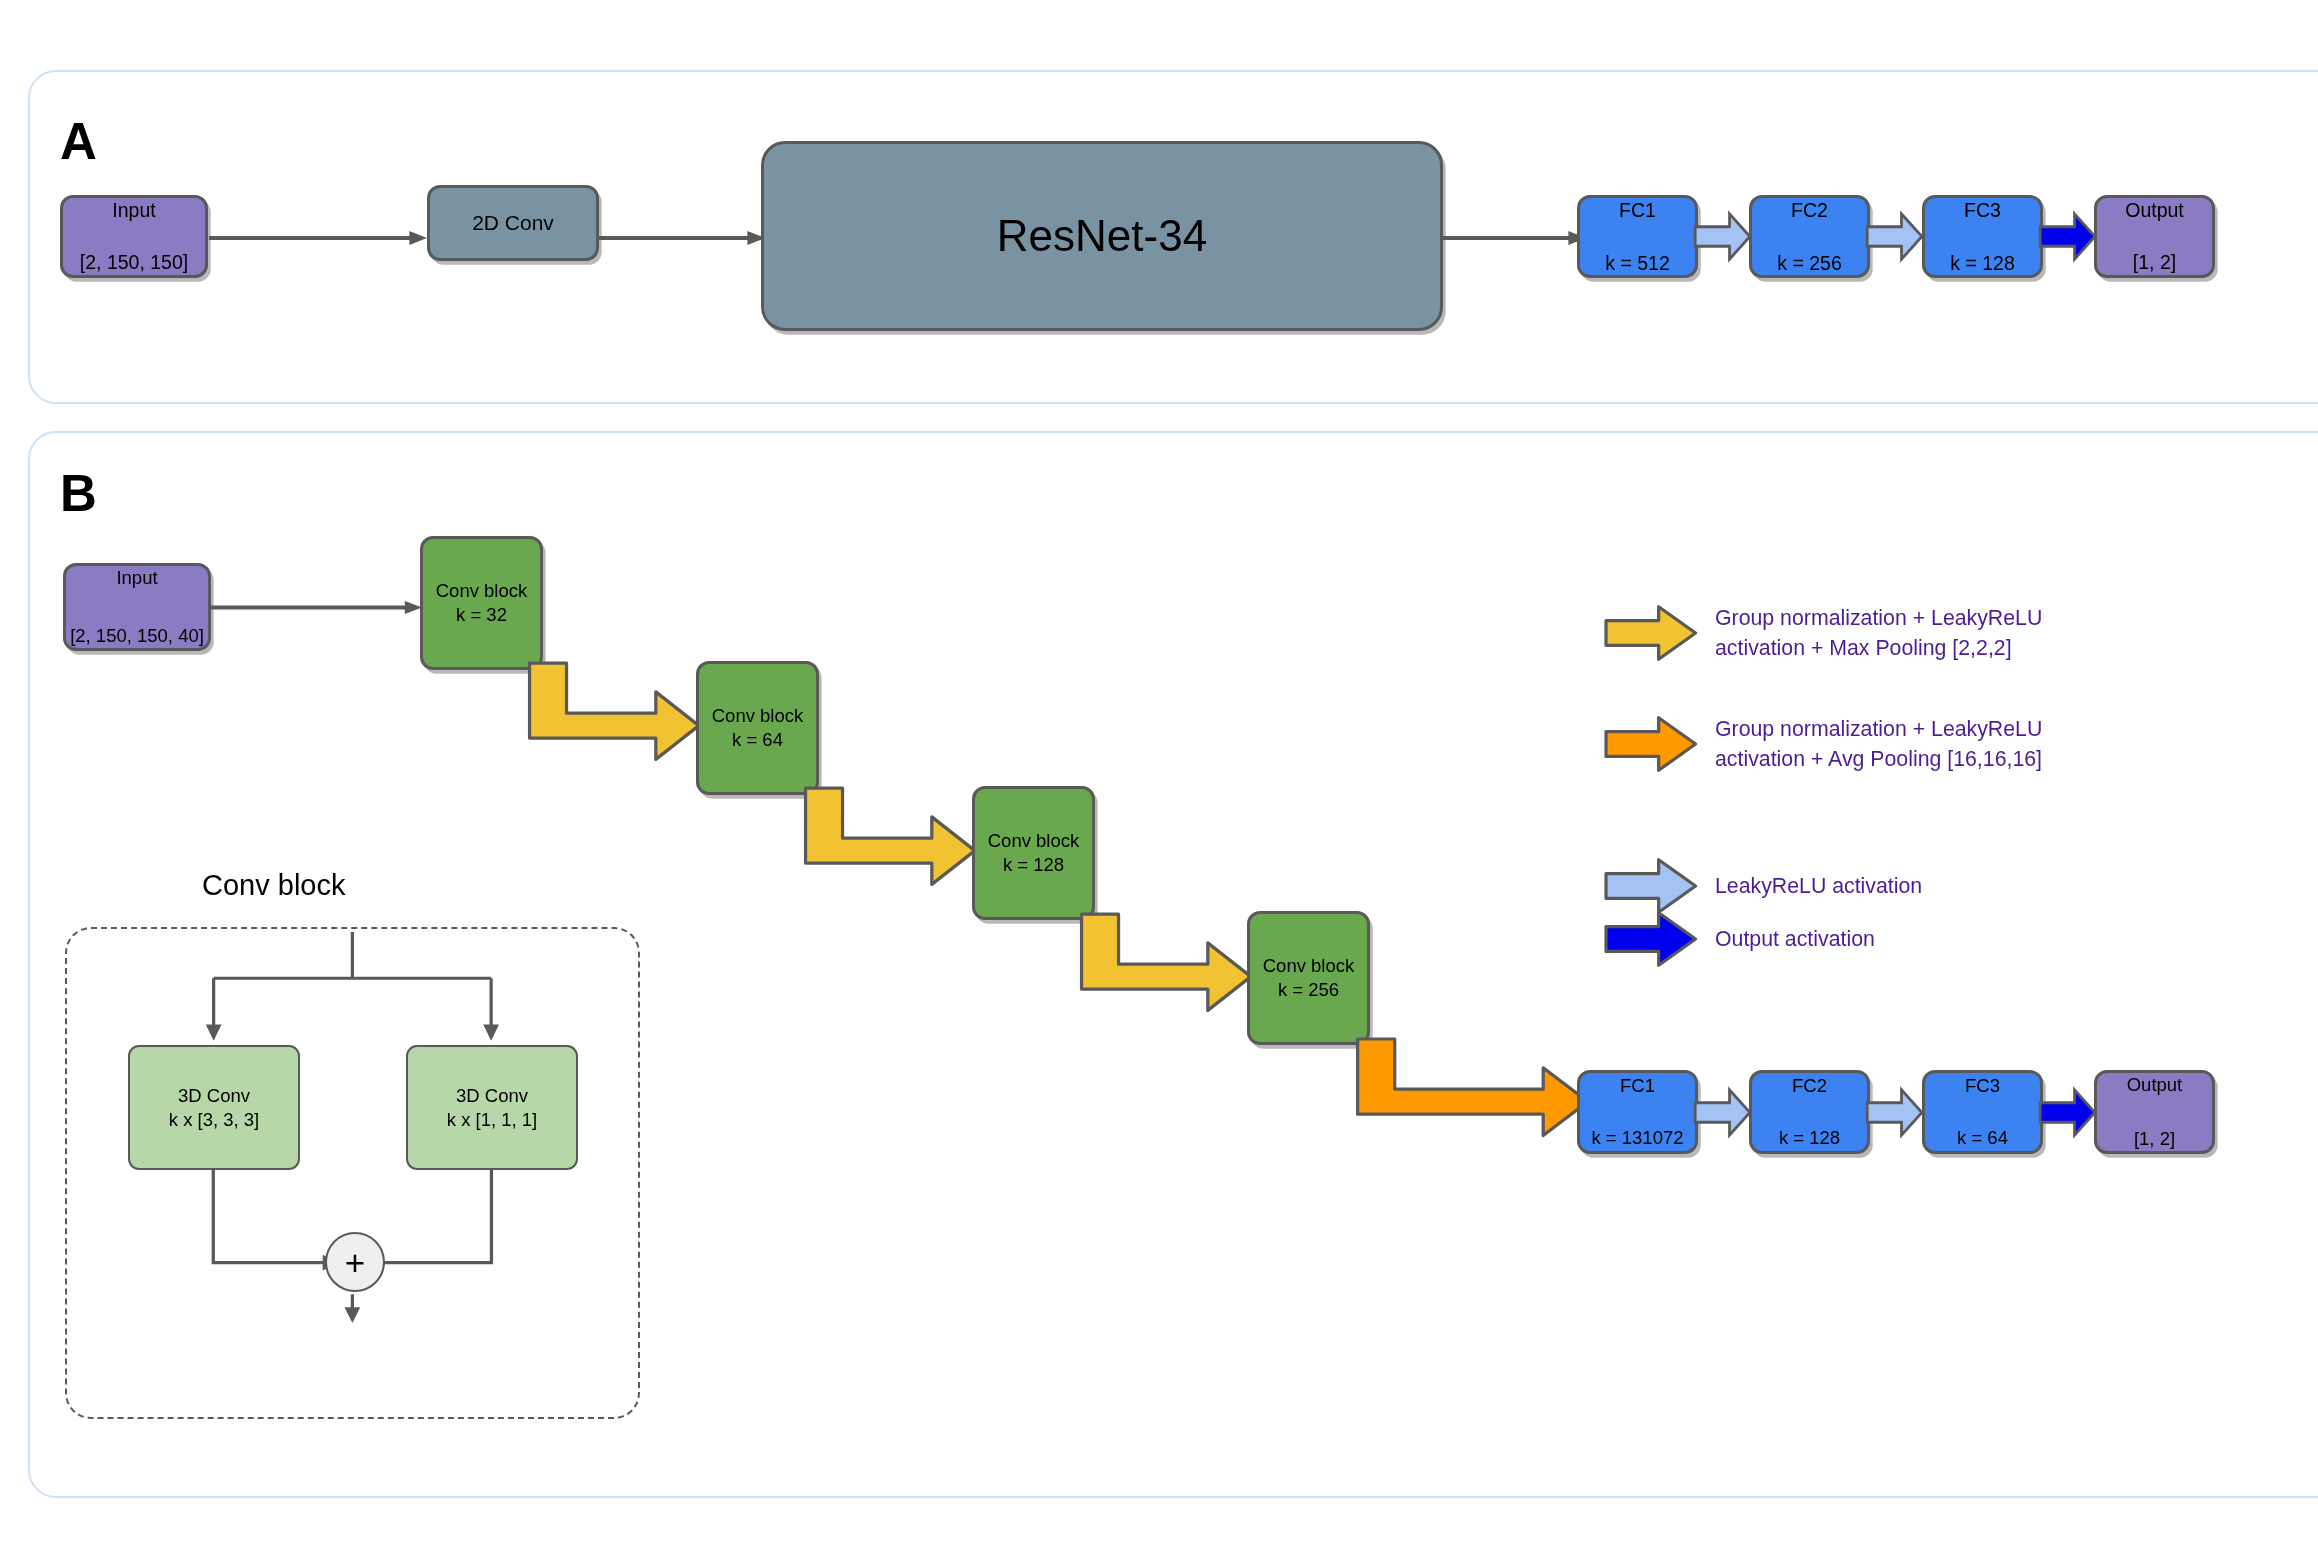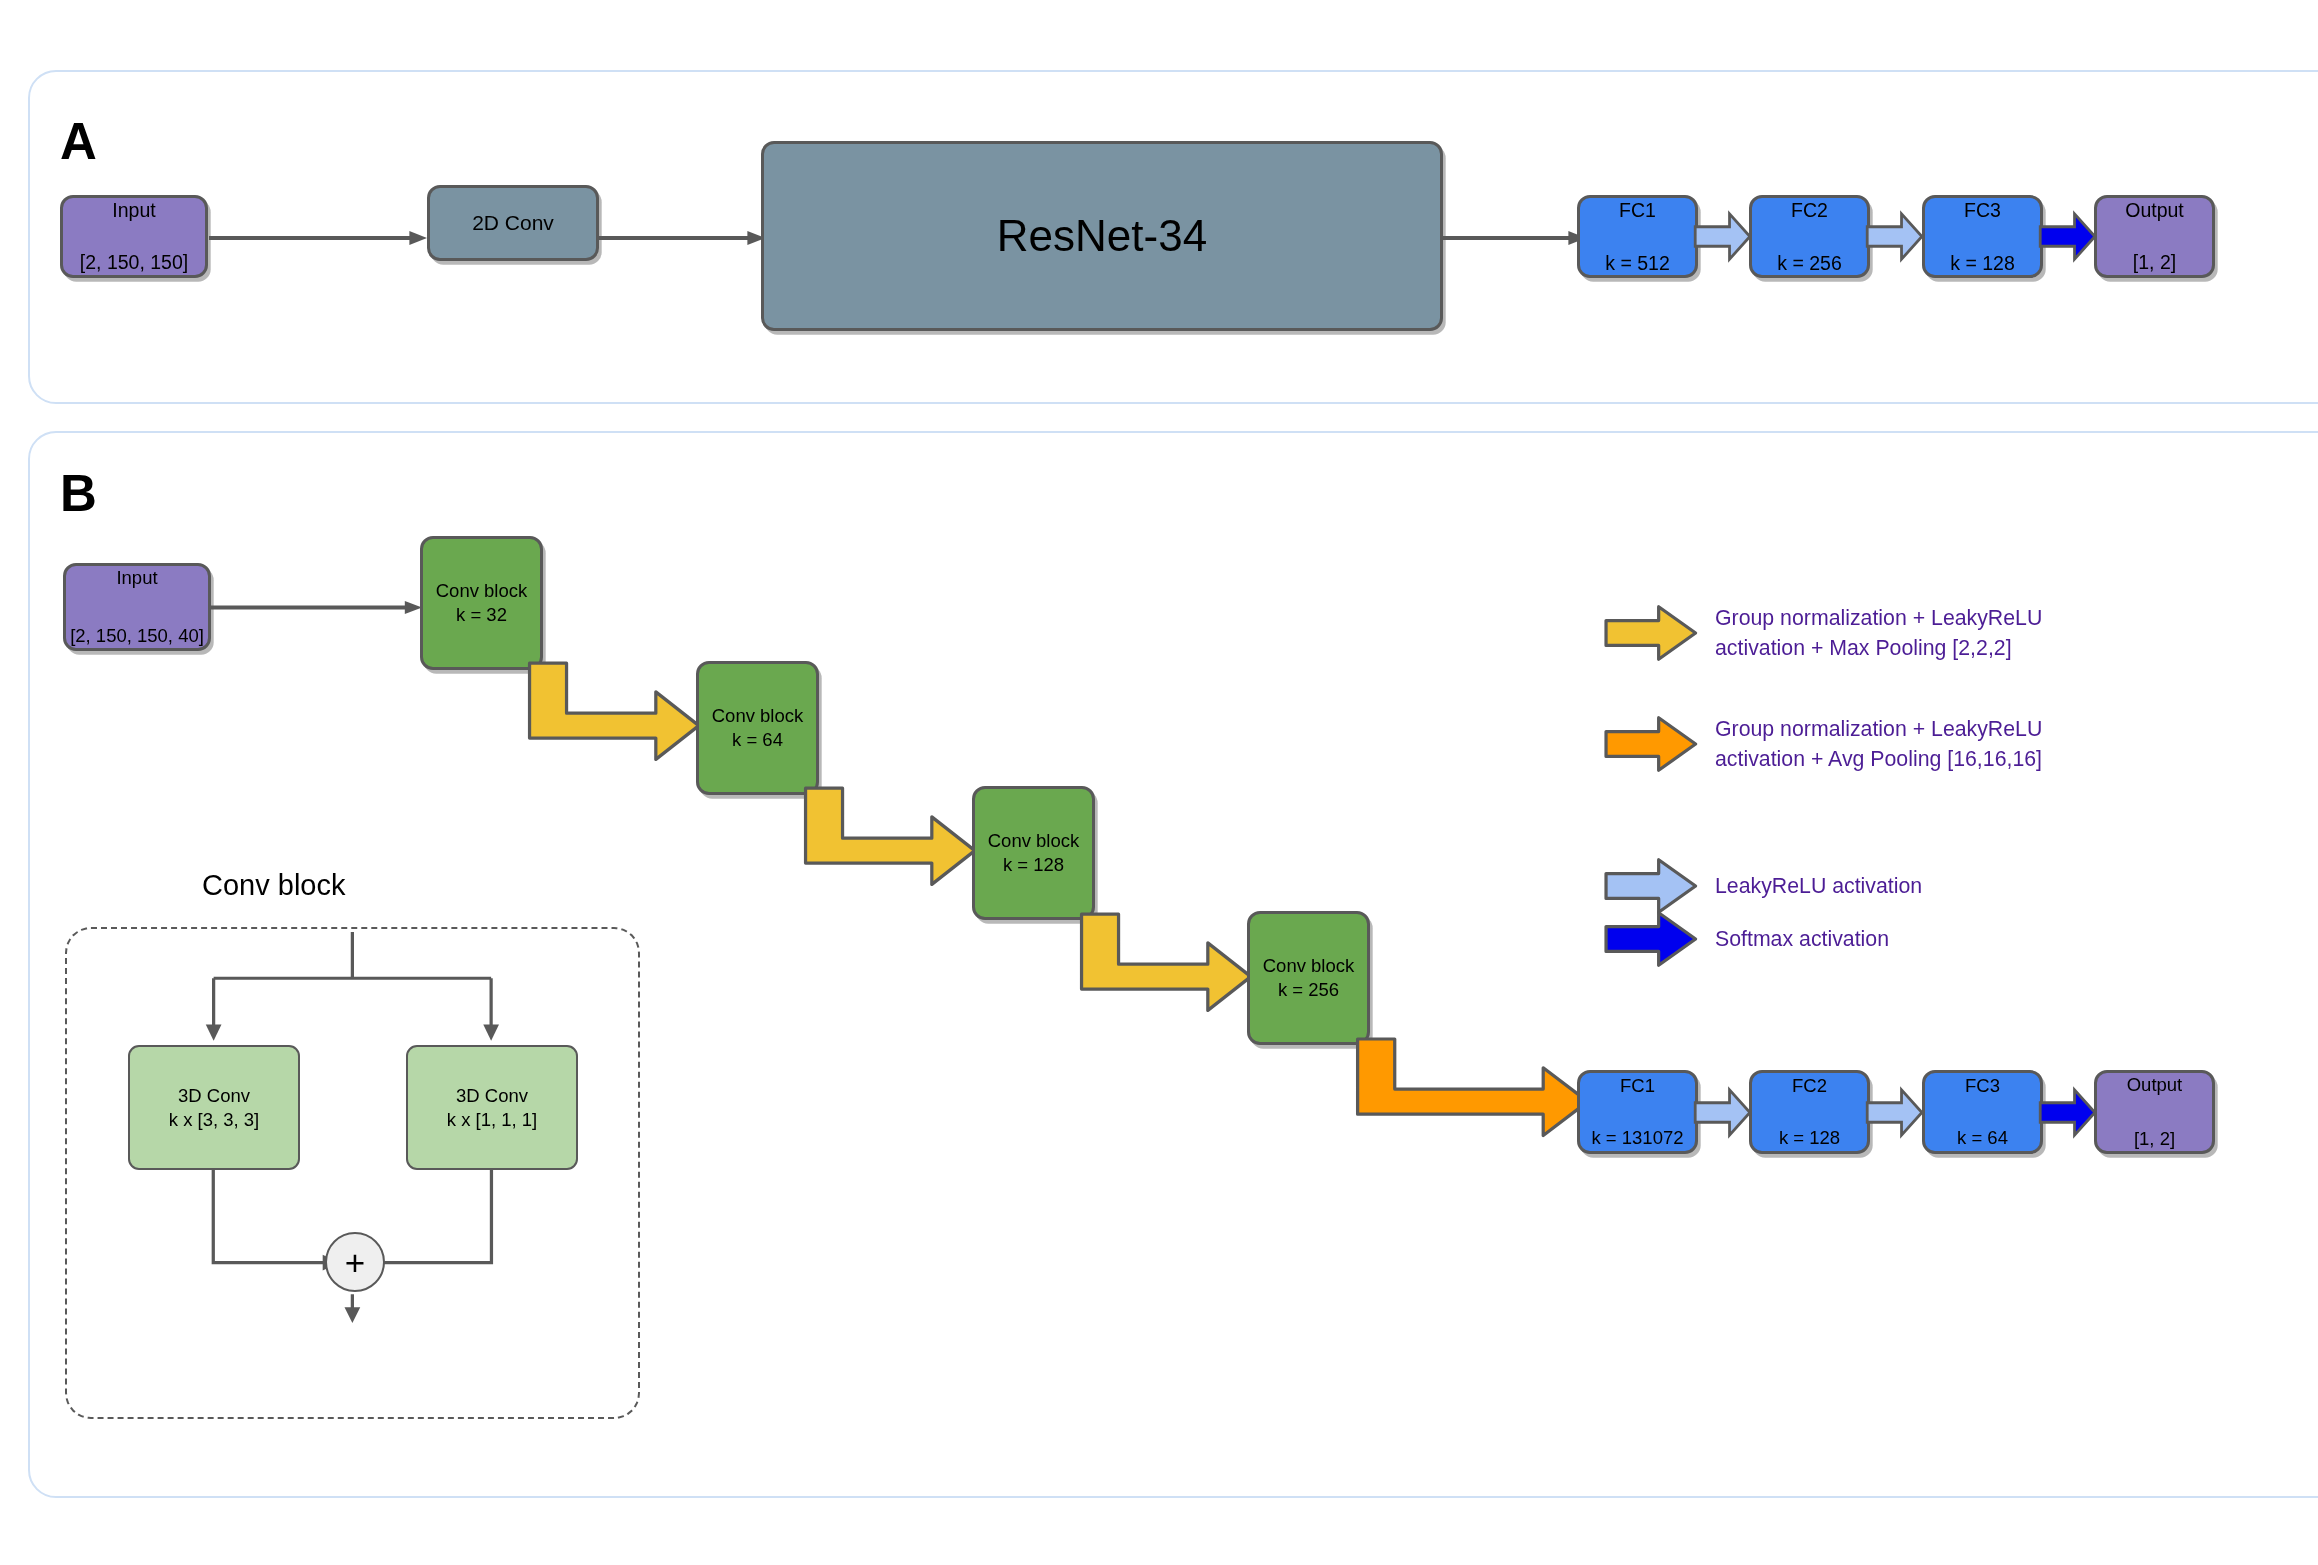--- a/index.html
+++ b/index.html
@@ -60,21 +60,21 @@
   <span class="l1">2D Conv</span>
 </div>
 
 <div class="conn" style="left:598px;top:231px;">
   <svg width="167" height="14" viewBox="0 0 360 30">
     <line x1="0" y1="15" x2="330" y2="15" stroke="#595959" stroke-width="9"></line>
     <polygon points="360,15 322,0 322,30" fill="#595959"></polygon>
   </svg>
 </div>
 
-<div class="node grayblue" style="left:761px;top:141px;width:682px;height:190px;font-size:44px;border-radius:13px;">
+<div class="node grayblue" style="left:761px;top:141px;width:682px;height:190px;font-size:44px;border-radius:24px;">
   <span class="l1">ResNet-34</span>
 </div>
 
 <div class="conn" style="left:1442px;top:231px;">
   <svg width="144" height="14" viewBox="0 0 310 30">
     <line x1="0" y1="15" x2="280" y2="15" stroke="#595959" stroke-width="9"></line>
     <polygon points="310,15 272,0 272,30" fill="#595959"></polygon>
   </svg>
 </div>
 
@@ -272,15 +272,15 @@
   <svg width="95" height="60" viewBox="0 0 205 130">
     <polygon points="4,38 118,38 118,8 198,65 118,122 118,92 4,92" fill="#a4c2f4" stroke="#595959" stroke-width="7" stroke-linejoin="round"></polygon>
   </svg>
   <div class="legend-text">LeakyReLU activation</div>
 </div>
 
 <div class="legend-row" style="left:1604px;top:909px;">
   <svg width="95" height="60" viewBox="0 0 205 130">
     <polygon points="4,38 118,38 118,8 198,65 118,122 118,92 4,92" fill="#0000ee" stroke="#595959" stroke-width="7" stroke-linejoin="round"></polygon>
   </svg>
-  <div class="legend-text">Softmax activation</div>
+  <div class="legend-text">Output activation</div>
 </div>
 
 
 </body></html>

